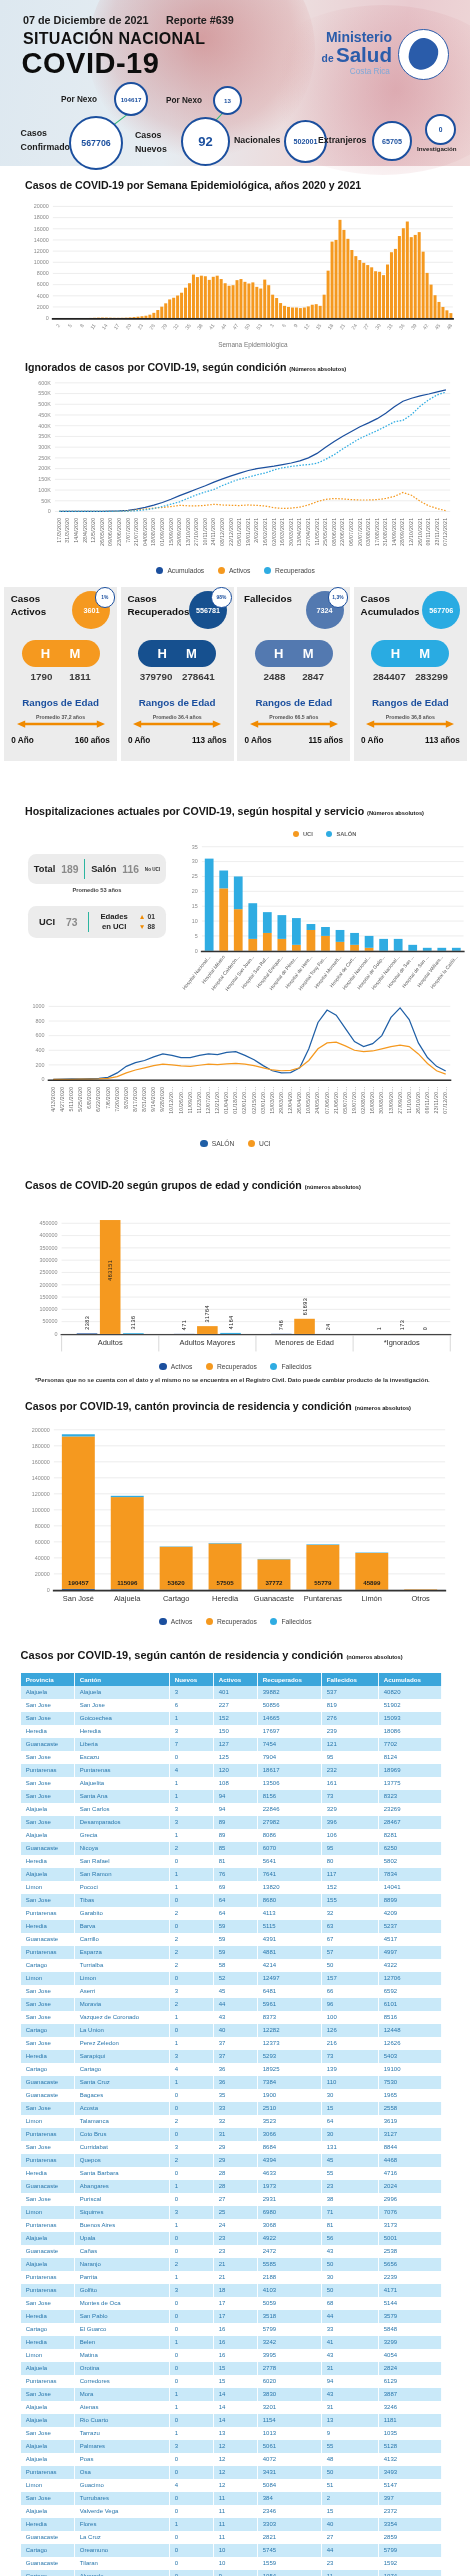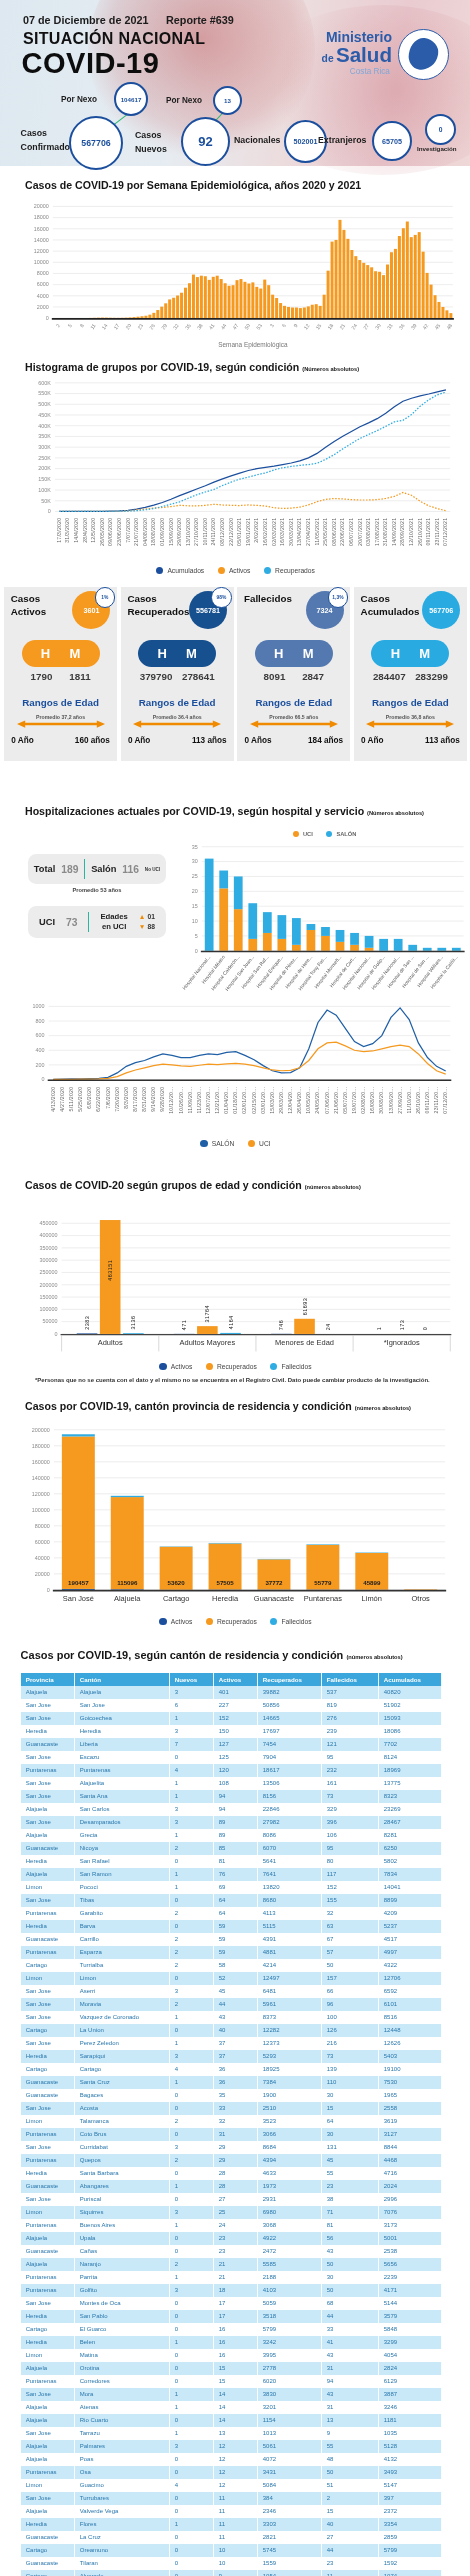--- a/index.html
+++ b/index.html
@@ -289,21 +289,21 @@
         <text x="718.7574257425742" y="241" text-anchor="end" fill="#888" font-size="10" transform="rotate(-55 718.7574257425742 241)">33</text>
         <text x="741.8366336633663" y="241" text-anchor="end" fill="#888" font-size="10" transform="rotate(-55 741.8366336633663 241)">36</text>
         <text x="764.9158415841584" y="241" text-anchor="end" fill="#888" font-size="10" transform="rotate(-55 764.9158415841584 241)">39</text>
         <text x="787.9950495049504" y="241" text-anchor="end" fill="#888" font-size="10" transform="rotate(-55 787.9950495049504 241)">42</text>
         <text x="811.0742574257425" y="241" text-anchor="end" fill="#888" font-size="10" transform="rotate(-55 811.0742574257425 241)">45</text>
         <text x="834.1534653465346" y="241" text-anchor="end" fill="#888" font-size="10" transform="rotate(-55 834.1534653465346 241)">48</text>
         <text x="446.5" y="284" text-anchor="middle" fill="#777" font-size="12.5">Semana Epidemiológica</text>
       </svg></div>
 
   <div class="abs title" style="left:25px;top:361px">
-    <span>Histograma de grupos por COVID-19, según condición</span> <span class="suffix">(Números absolutos)</span></div>
+    <span>Ignorados de casos por COVID-19, según condición</span> <span class="suffix">(Números absolutos)</span></div>
   <div class="abs" style="left:23px;top:371px;width:435px;height:247px"><svg width="435" height="247" viewBox="0 0 845 480">
         <line x1="62" x2="830" y1="273" y2="273" stroke="#dcdcdc" stroke-width="1"></line>
         <text x="54" y="276.5" text-anchor="end" fill="#8a8a8a" font-size="10.5">0</text>
         <line x1="62" x2="830" y1="252.16666666666666" y2="252.16666666666666" stroke="#dcdcdc" stroke-width="1"></line>
         <text x="54" y="255.66666666666666" text-anchor="end" fill="#8a8a8a" font-size="10.5">50K</text>
         <line x1="62" x2="830" y1="231.33333333333334" y2="231.33333333333334" stroke="#dcdcdc" stroke-width="1"></line>
         <text x="54" y="234.83333333333334" text-anchor="end" fill="#8a8a8a" font-size="10.5">100K</text>
         <line x1="62" x2="830" y1="210.5" y2="210.5" stroke="#dcdcdc" stroke-width="1"></line>
         <text x="54" y="214" text-anchor="end" fill="#8a8a8a" font-size="10.5">150K</text>
         <line x1="62" x2="830" y1="189.66666666666669" y2="189.66666666666669" stroke="#dcdcdc" stroke-width="1"></line>
@@ -437,33 +437,33 @@
         </div>
       </div>
       <div class="ccard">
         <div class="ctitle">Fallecidos</div>
         <div class="ccircle" style="background: rgb(83, 121, 176);">7324<div class="cpct">1,3%</div></div>
         <div class="hmpill" style="background: rgb(83, 121, 176);">
           <span>H</span>
           <span>M</span>
         </div>
         <div class="hmvals">
-          <span>8091</span>
+          <span>2488</span>
           <span>2847</span>
         </div>
         <div class="rangos">Rangos de Edad</div>
         <div class="prom">Promedio 66.5 años</div>
         <svg class="cArrow" width="89" height="8.2" viewBox="0 0 172 16">
           <line x1="14" y1="8" x2="158" y2="8" stroke="#F08A00" stroke-width="5"></line>
           <polygon points="0,8 16,1 16,15" fill="#F08A00"></polygon>
           <polygon points="172,8 156,1 156,15" fill="#F08A00"></polygon>
         </svg>
         <div class="minmax">
           <span>0 Años</span>
-          <span>184 años</span>
+          <span>115 años</span>
         </div>
       </div>
       <div class="ccard">
         <div class="ctitle">Casos<br>Acumulados</div>
         <div class="ccircle" style="background: rgb(41, 171, 226);">567706</div>
         <div class="hmpill" style="background: rgb(41, 171, 226);">
           <span>H</span>
           <span>M</span>
         </div>
         <div class="hmvals">

